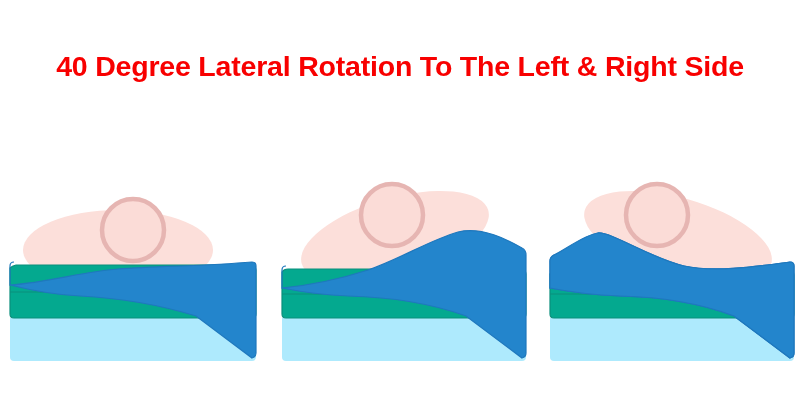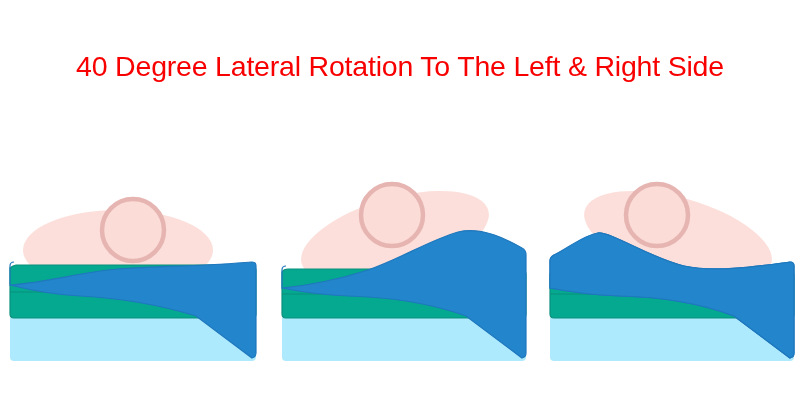--- a/index.html
+++ b/index.html
@@ -20,21 +20,21 @@
     height: 400px;
     background: #ffffff;
   }
   #title {
     position: absolute;
     left: 0;
     top: 52px;
     width: 800px;
     text-align: center;
     font-family: "Liberation Sans", sans-serif;
-    font-weight: normal;
+    font-weight: bold;
     font-size: 28.5px;
     letter-spacing: -0.2px;
     color: #f80000;
     white-space: nowrap;
     line-height: 1;
   }
   #figures {
     position: absolute;
     left: 0;
     top: 0;

